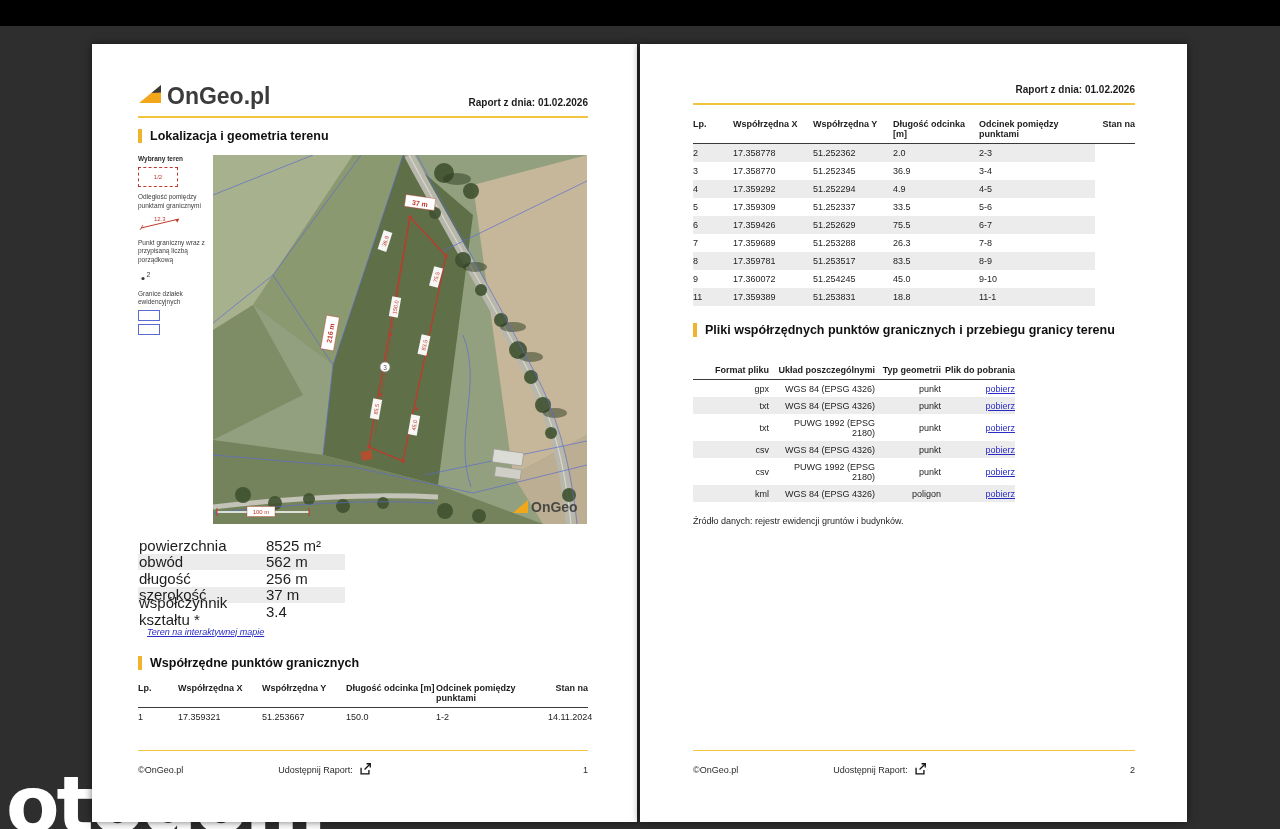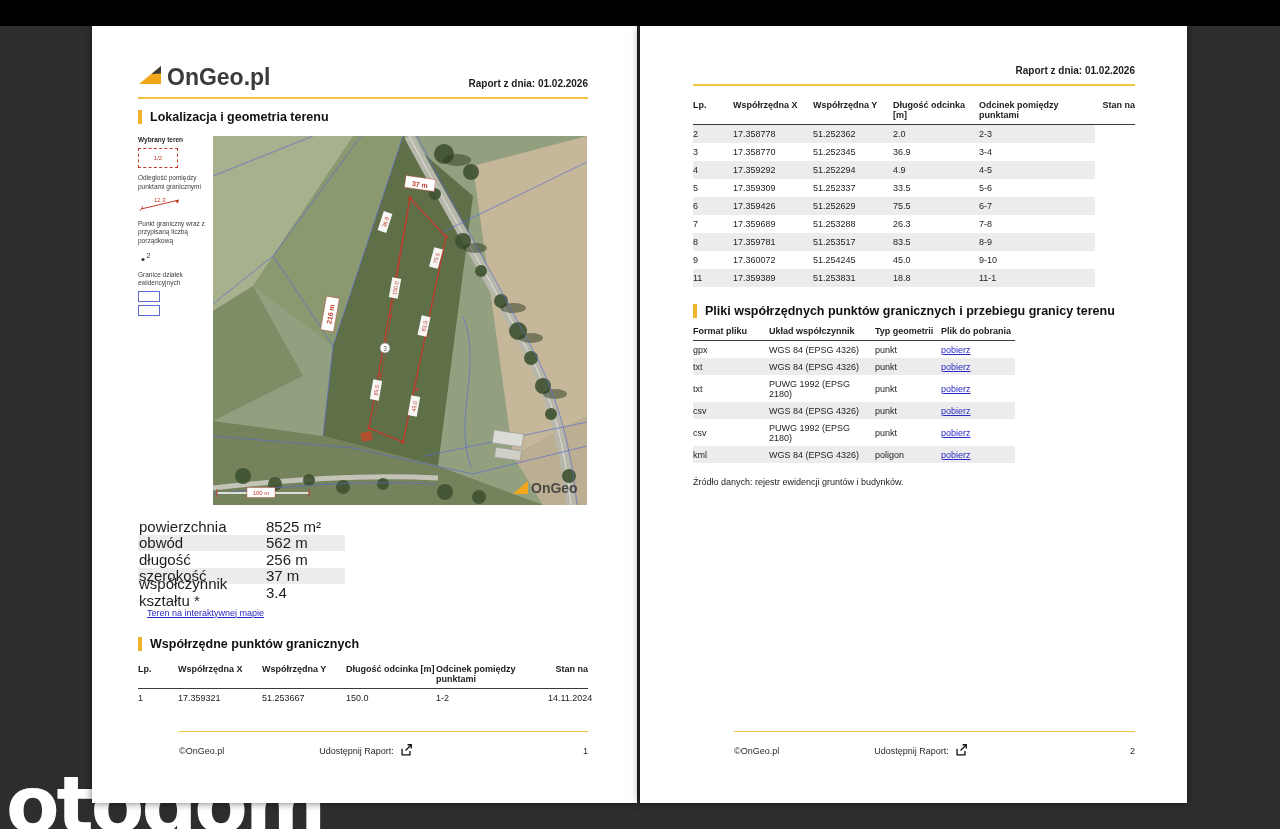--- a/index.html
+++ b/index.html
@@ -9,21 +9,21 @@
     font-family:"Liberation Sans", sans-serif;
     position:relative; overflow:hidden; color:#1d1d1d;
   }
   .topbar { position:absolute; top:0; left:0; width:1280px; height:26px; background:#000; z-index:3; }
   .viewer-watermark {
     position:absolute; left:6px; top:760px; z-index:1;
     color:#fff; font-weight:800; font-size:78px; letter-spacing:-3px;
     font-family:"DejaVu Sans", sans-serif;
   }
   .page {
-    position:absolute; top:25px; height:778px; background:#fff; z-index:2;
+    position:absolute; top:44px; height:778px; background:#fff; z-index:2;
     box-shadow:0 0 8px rgba(0,0,0,.55);
   }
   .page-1 { left:92px;  width:545px; padding:40px 49px 0 46px; }
   .page-2 { left:640px; width:547px; padding:40px 52px 0 53px; }
 
   
   .hdr { display:flex; align-items:flex-end; justify-content:space-between; }
   .brand { display:flex; align-items:flex-end; gap:5px; }
   .brand-text { font-size:23px; font-weight:600; color:#3b3b3b; line-height:1; }
   .report-date { font-size:10px; font-weight:bold; color:#1c1c1c; }
@@ -44,42 +44,42 @@
   .sw-parcel { width:22px; height:11px; border:1px solid #5b6bd0; margin-top:3px; }
   .map-box { width:374px; height:369px; position:relative; background:#93a07f; }
 
   
   .params { margin-top:13px; }
   .ptable { width:207px; margin-top:7px; }
   .prow { display:flex; height:16.5px; align-items:center; font-size:15px; }
   .ptable div.prow:nth-of-type(even) { background:#ececec; }
   .prow .pl { flex:0 0 128px; padding-left:1px; }
   a, .link { color:#2a2ac4; text-decoration:underline; cursor:pointer; }
-  .map-link { display:inline-block; margin:7px 0 0 9px; font-size:9px; }
+  .map-link { display:inline-block; margin:7px 0 0 9px; font-size:9px;font-style:italic; }
 
   
   .coords { margin-top:17px; }
   .thead { display:grid; font-weight:bold; font-size:9px; padding:5px 0 4px; border-bottom:1px solid #3a3a3a; }
   .trow  { display:grid; font-size:9px; padding:4px 0; align-items:center; }
   .g6-p1, .g6-p1r { grid-template-columns:40px 84px 84px 90px 112px 1fr; }
   .g6-p2 { grid-template-columns:40px 80px 80px 86px 116px 1fr; }
   .thead span:last-child, .trow span:last-child { text-align:right; }
   .striped div.trow:nth-of-type(odd) { background:linear-gradient(to right,#ececec 0 91%,transparent 91%); }
 
   
   .files { margin-top:17px; }
-  .ftable { width:322px; margin-top:4px; }
+  .ftable { width:322px; margin-top:24px;text-align:right; }
   .fhead { display:grid; grid-template-columns:76px 106px 66px 1fr; font-weight:bold; font-size:9px; padding:4px 0; border-bottom:1px solid #3a3a3a; }
   .frow  { display:grid; grid-template-columns:76px 106px 66px 1fr; font-size:9px; padding:3.5px 0; align-items:center; }
   .ftable div.frow:nth-of-type(even) { background:#ececec; }
   .source-note { margin-top:14px; font-size:9px; }
 
   
   .pfooter { position:absolute; left:46px; right:49px; bottom:44px; border-top:1.5px solid #f3c43e; padding-top:11px;
-             display:flex; align-items:center; font-size:9px; color:#2a2a2a;margin-left:41px; }
+             display:flex; align-items:center; font-size:9px; color:#2a2a2a; }
   .page-2 .pfooter { left:53px; right:52px; }
   .share { display:flex; align-items:center; gap:5px; margin-left:95px;justify-content:center; }
   .pagenum { margin-left:auto; font-size:9px; }
 
   svg text { font-family:"Liberation Sans", sans-serif; }
 </style>
 </head>
 <body>
 
 <div class="topbar"></div>
@@ -435,21 +435,21 @@
           <span></span>
         </div>
       </div>
   </div>
 
   <div class="files">
     <div class="sec">Pliki współrzędnych punktów granicznych i przebiegu granicy terenu</div>
     <div class="ftable">
       <div class="fhead">
         <span>Format pliku</span>
-        <span>Układ współczynnik</span>
+        <span>Układ poszczególnymi</span>
         <span>Typ geometrii</span>
         <span>Plik do pobrania</span>
       </div>
       <div>
 
           <div class="frow">
             <span>gpx</span>
             <span>WGS 84 (EPSG 4326)</span>
             <span>punkt</span>
             <a>pobierz</a>

